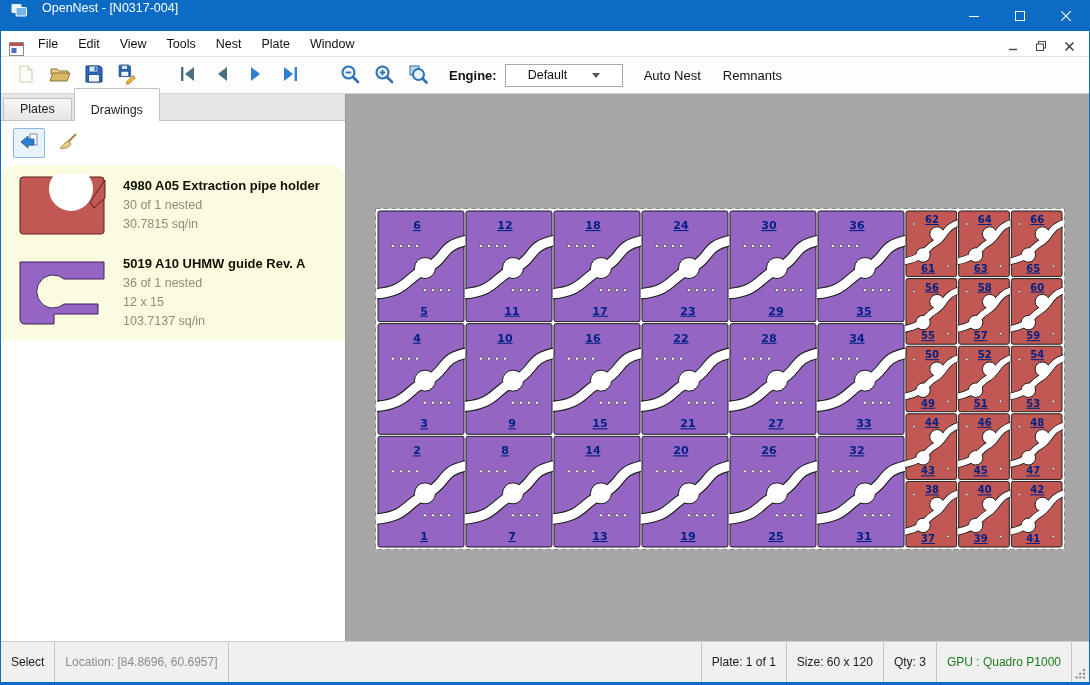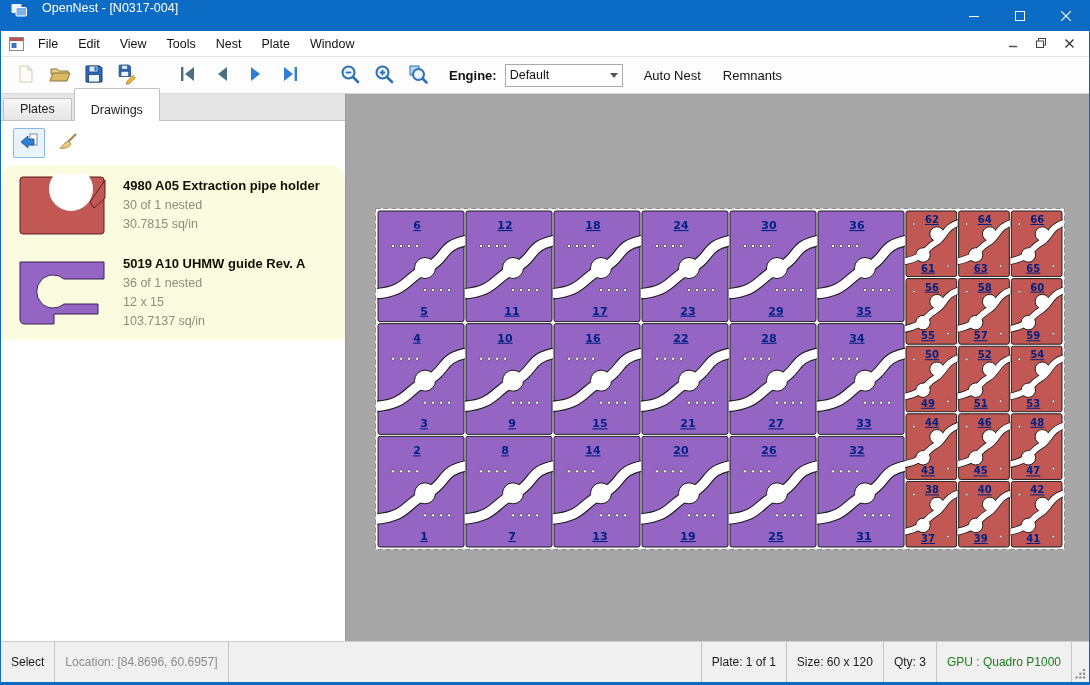--- a/index.html
+++ b/index.html
@@ -10,39 +10,39 @@
             display:flex; flex-direction:column; background:#fff; }
 
   
   .titlebar { height:30px; min-height:30px; background:#0c6bc4; display:flex; align-items:flex-start; color:#fff;gap:8px; }
   .app-icon { margin:0 6px 0 9px; display:flex; }
   .win-title { font-size:12.5px; }
   .win-controls { margin-left:auto; display:flex; height:100%; }
   .wbtn { width:46px; display:flex; align-items:center; justify-content:center; background:none; border:0; }
 
   
-  .menubar { height:14px; min-height:26px; display:flex; align-items:center; background:#fff;
+  .menubar { height:14px; min-height:26px; display:flex; align-items:flex-end; background:#fff;
              border-bottom:1px solid #e2e2e2; padding-left:8px; }
   .mdi-doc-icon { display:flex; margin-right:4px; }
   .menu-item { font-size:12.5px; padding:0 10px; height:100%; display:flex; align-items:center; color:#111;
                background:none; border:0; font-family:inherit; }
   .mdi-controls { margin-left:auto; display:flex; align-items:center; padding-right:8px; gap:4px; }
   .mdibtn { width:24px; height:20px; display:flex; align-items:center; justify-content:center; background:none; border:0; }
 
   
   .toolbar { height:37px; min-height:37px; display:flex; align-items:center; background:#fdfdfd;
              border-bottom:1px solid #d6d6d6; padding:0 8px; }
   .tbtn { width:34px; height:30px; display:inline-flex; align-items:center; justify-content:center;
           background:none; border:0; padding:0; }
   .tbtn.disabled { opacity:.62; }
   .tbtn.text { width:auto; padding:0 11px; font-size:13px; font-family:inherit; color:#111; }
   .tb-gap { width:26px; } .tb-gap.small { width:12px; }
   .engine-label { font-size:13px; font-weight:bold; margin:0 8px 0 2px; color:#111; }
   .combo { width:118px; height:23px; background:#fff; border:1px solid #a9a9a9; display:flex;
-           align-items:center; padding:0 4px; font-size:12.5px; margin-right:10px; color:#111; }
+           align-items:center; padding:0 22px; font-size:12.5px; margin-right:10px; color:#111; }
   .combo .caret { margin-left:auto; width:0; height:0; border-left:4px solid transparent;
                   border-right:4px solid transparent; border-top:5px solid #555; }
 
   
   .content { flex:1; display:flex; min-height:0; }
   .sidebar { width:345px; min-width:345px; border-right:1px solid #9a9a9a; background:#fff;
              display:flex; flex-direction:column; }
   .tabs { display:flex; align-items:flex-end; padding:3px 0 0 2px; border-bottom:1px solid #c2c2c2;
           background:#e5e5e5; height:27px; }
   .tab { font-size:12.5px; padding:3px 16px 4px; border:1px solid #c2c2c2; border-bottom:none;

